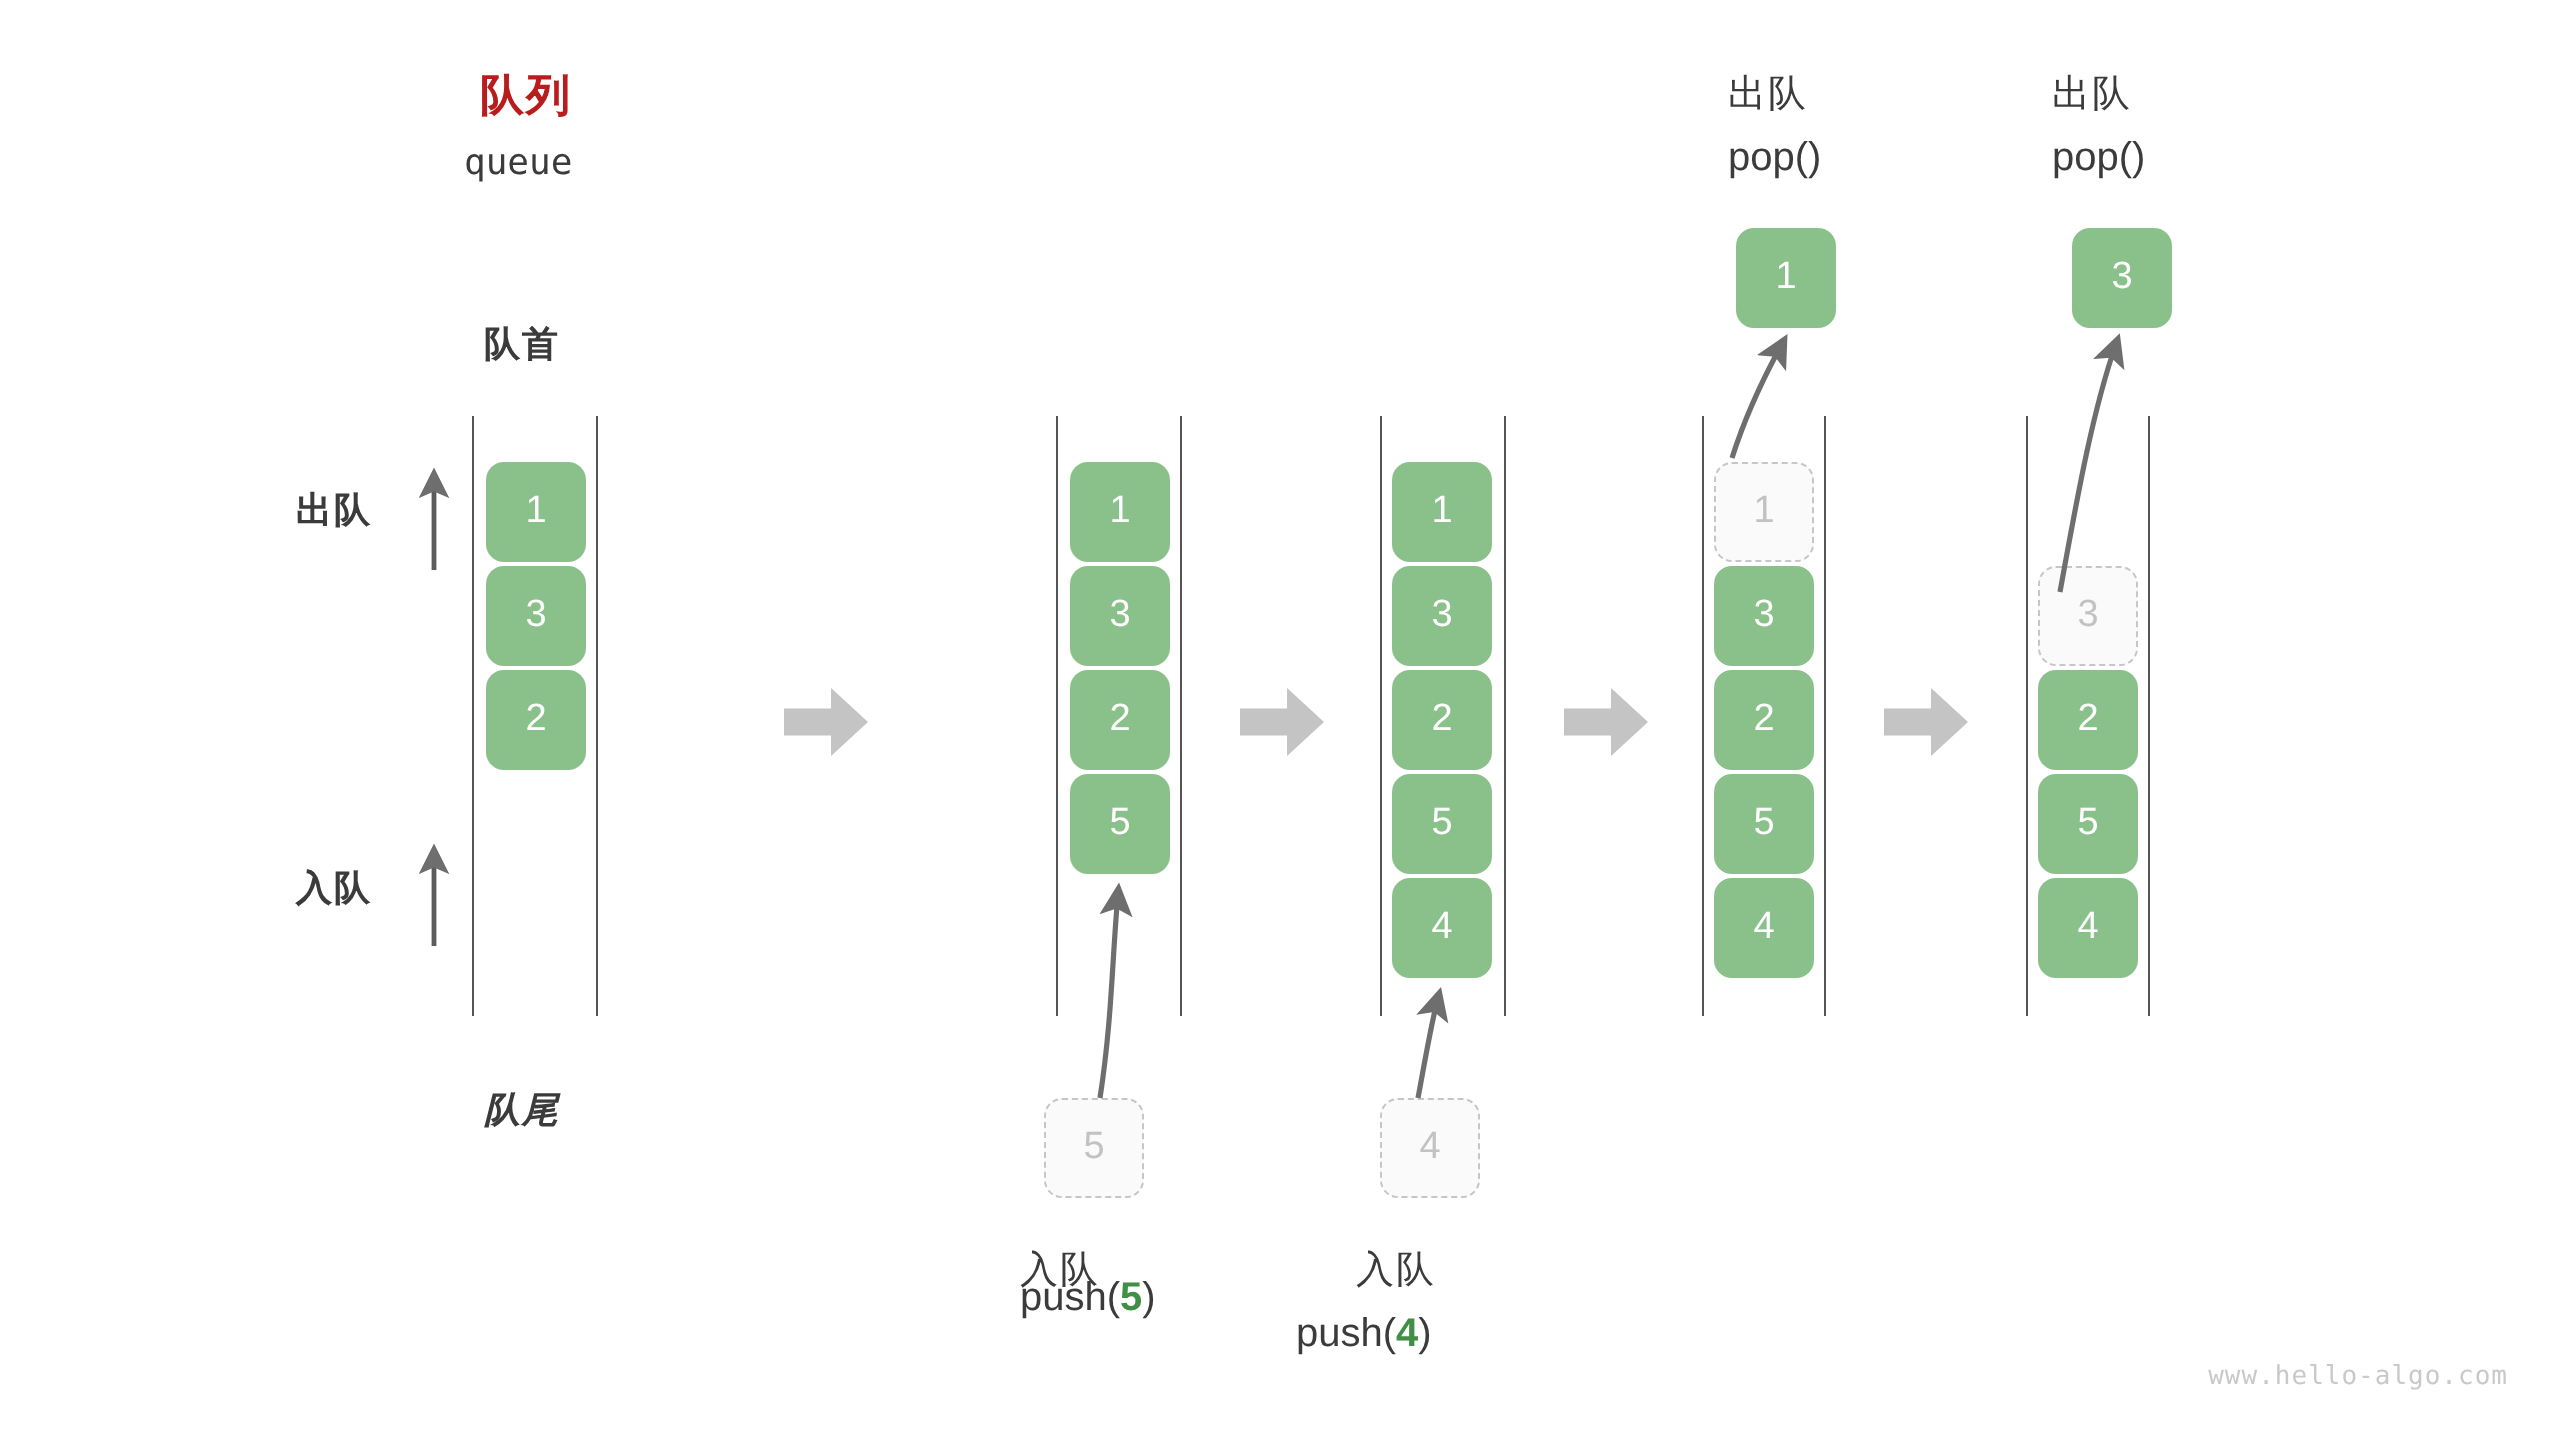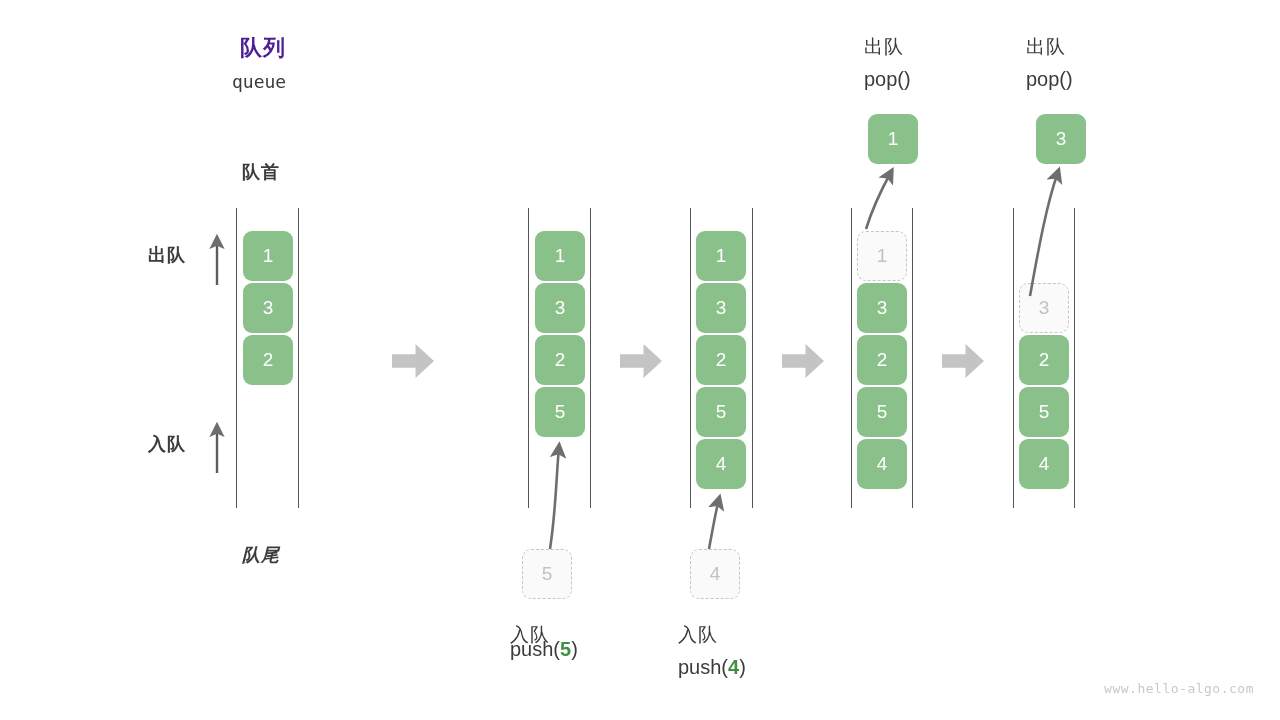--- a/index.html
+++ b/index.html
@@ -6,21 +6,21 @@
   body{
     width:1280px;height:720px;
     background:#ffffff;
     font-family:"Liberation Sans","DejaVu Sans",sans-serif;
     overflow:hidden;
   }
   #stage{position:relative;width:1280px;height:720px;}
 
   .lbl{position:absolute;color:#3b3b3b;white-space:pre;}
   .lbl-title-cn{
-    font-size:22px;font-weight:700;color:#4c1d95;
+    font-size:22px;font-weight:700;color:#b91c1c;
     letter-spacing:1px;
   }
   .lbl-title-en{
     font-size:18px;font-weight:400;color:#3b3b3b;
     font-family:"DejaVu Sans Mono","Liberation Mono",monospace;
   }
   .lbl-bold-cn{font-size:18px;font-weight:700;color:#3b3b3b;letter-spacing:1px;}
   .lbl-op-cn{font-size:19px;font-weight:400;color:#3b3b3b;letter-spacing:1px;}
   .lbl-op-code{
     font-size:20px;font-weight:400;color:#3b3b3b;
@@ -112,21 +112,21 @@
     <div class="rail left"></div>
     <div class="rail right"></div>
     <div class="cell" style="left:6px;top:23px;">1</div>
     <div class="cell" style="left:6px;top:75px;">3</div>
     <div class="cell" style="left:6px;top:127px;">2</div>
     <div class="cell" style="left:6px;top:179px;">5</div>
     <div class="cell" style="left:6px;top:231px;">4</div>
   </div>
   <div class="cell ghost" style="left:690px;top:549px;">4</div>
   <div class="lbl lbl-op-cn" style="left:678px;top:622px;">入队</div>
-  <div class="lbl lbl-op-code" style="left:678px;top:656px;"><span>push(</span><span class="accent">4</span><span>)</span></div>
+  <div class="lbl lbl-op-code" style="left:648px;top:656px;"><span>push(</span><span class="accent">4</span><span>)</span></div>
 
   <div class="block-arrow" style="left:782px;top:344px;"></div>
 
   <div class="lbl lbl-op-cn" style="left:864px;top:34px;">出队</div>
   <div class="lbl lbl-op-code" style="left:864px;top:68px;">pop()</div>
   <div class="cell popped" style="left:868px;top:114px;">1</div>
 
   <div class="column" style="left:851px;top:208px;width:62px;height:300px;">
     <div class="rail left"></div>
     <div class="rail right"></div>

